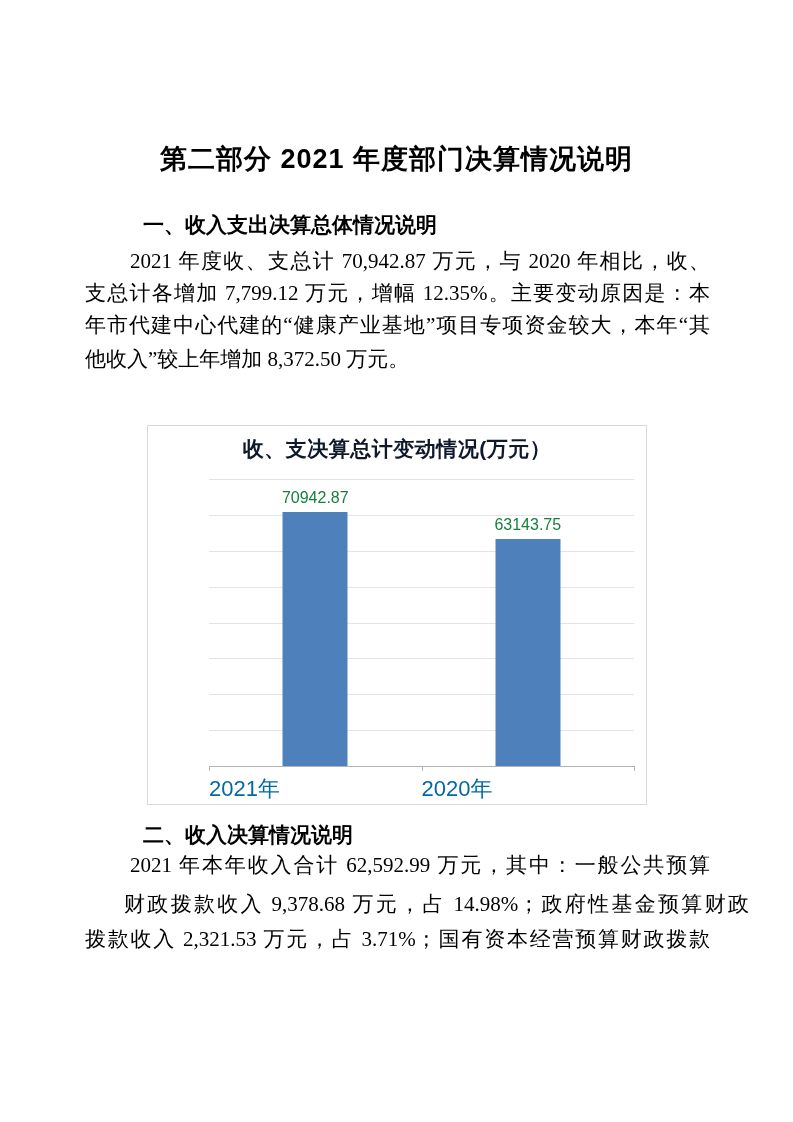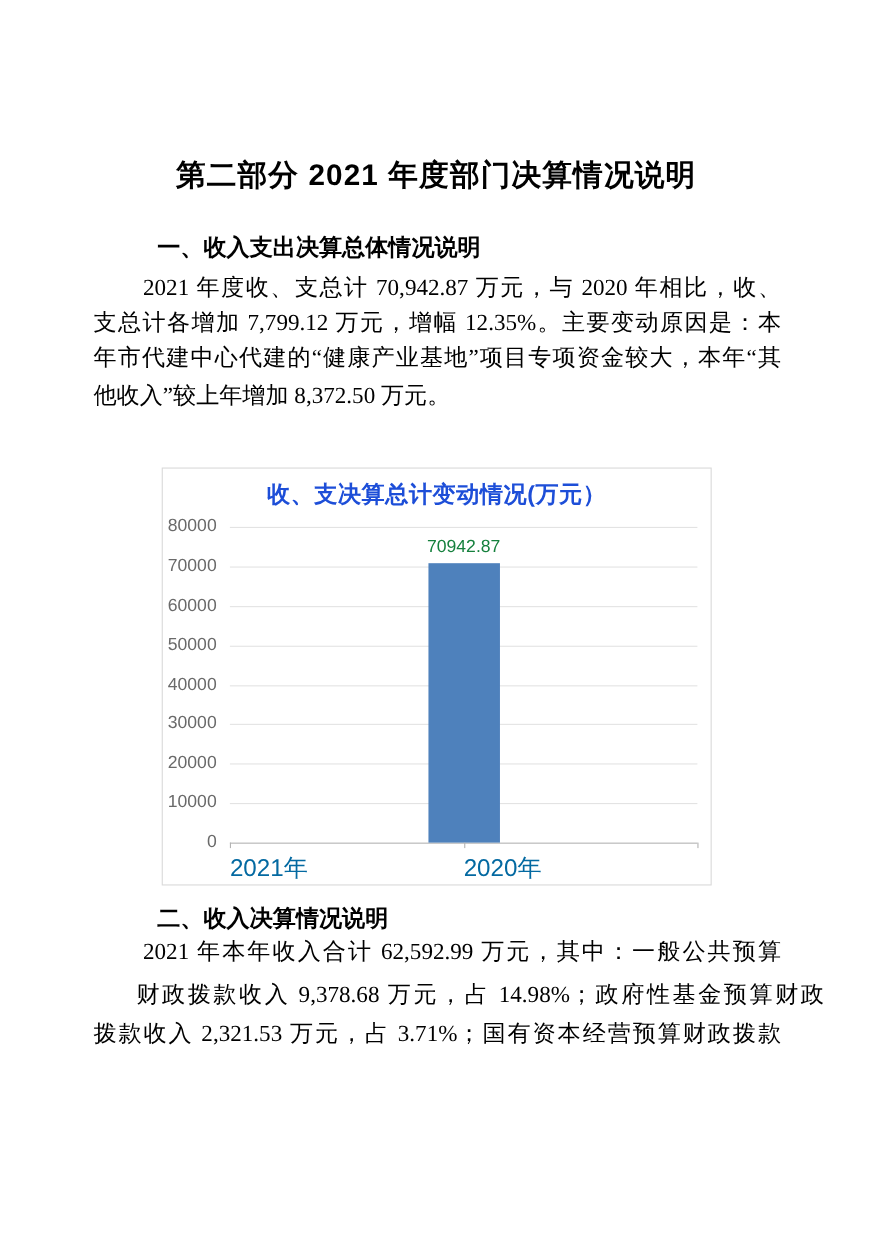--- a/index.html
+++ b/index.html
@@ -34,21 +34,21 @@
     text-align:center; font-size:21px;
   }
   
   .chart {
     position:absolute; left:147px; top:425px; width:500px; height:380px;
     border:1px solid #d9d9d9; background:#fff;
     font-family:"Liberation Sans","DejaVu Sans",sans-serif;
   }
   .chart-title {
     position:absolute; top:9px; left:0; width:100%; text-align:center;
-    font-size:21px; font-weight:bold; color:#1d4ed8; letter-spacing:0.5px;
+    font-size:21px; font-weight:bold; color:#0f172a; letter-spacing:0.5px;
   }
   .plot { position:absolute; left:61px; top:53px; width:425px; height:287px; }
   .gridline { position:absolute; left:0; width:100%; height:1px; background:#e3e3e3; }
   .gridline.axis0 { background:#b3b3b3; }
   .cats { position:absolute; left:0; top:0; width:100%; height:100%; display:flex; }
   .cat { flex:1; position:relative; height:100%; }
   .bar {
     position:absolute; bottom:0; left:50%; transform:translateX(-50%);
     width:65px; background:#4e81bc;
   }
@@ -81,48 +81,41 @@
 
   <div class="body-line jl indent p1-l0">2021 年度收、支总计 70,942.87 万元，与 2020 年相比，收、</div>
   <div class="body-line jl p1-l1">支总计各增加 7,799.12 万元，增幅 12.35%。主要变动原因是：本</div>
   <div class="body-line jl p1-l2">年市代建中心代建的“健康产业基地”项目专项资金较大，本年“其</div>
   <div class="body-line p1-l3">他收入”较上年增加 8,372.50 万元。</div>
 
 
   <div class="chart">
     <div class="chart-title">收、支决算总计变动情况(万元）</div>
 
-    <div class="y-labels">
-        <div class="ytick" style="top: 0%;">80000</div>
-        <div class="ytick" style="top: 12.5%;">70000</div>
-        <div class="ytick" style="top: 25%;">60000</div>
-        <div class="ytick" style="top: 37.5%;">50000</div>
-        <div class="ytick" style="top: 50%;">40000</div>
-        <div class="ytick" style="top: 62.5%;">30000</div>
-        <div class="ytick" style="top: 75%;">20000</div>
-        <div class="ytick" style="top: 87.5%;">10000</div>
-        <div class="ytick" style="top: 100%;">0</div>
-      </div>
 
     <div class="plot">
       <div class="gridlines">
           <div class="gridline" style="top: 0%;"></div>
           <div class="gridline" style="top: 12.5%;"></div>
           <div class="gridline" style="top: 25%;"></div>
           <div class="gridline" style="top: 37.5%;"></div>
           <div class="gridline" style="top: 50%;"></div>
           <div class="gridline" style="top: 62.5%;"></div>
           <div class="gridline" style="top: 75%;"></div>
           <div class="gridline" style="top: 87.5%;"></div>
           <div class="gridline axis0" style="top: 100%;"></div>
         </div>
       <div class="cats">
         <div class="cat">
           <div class="bar-label" style="bottom: calc(88.6786% + 5px);">70942.87</div>
           <div class="bar" style="height: 88.6786%; background: rgb(78, 129, 188);"></div>
+        </div>
+        <div class="cat">
+          <div class="bar-label" style="bottom: calc(78.9297% + 5px);">63143.75</div>
+          <div class="bar" style="height: 78.9297%; background: rgb(78, 129, 188);"></div>
         </div>
       </div>
       <div class="xticks">
           <div class="xtick" style="left: 0%;"></div>
           <div class="xtick" style="left: 50%;"></div>
           <div class="xtick" style="left: 100%;"></div>
         </div>
     </div>
 
     <div class="x-labels">

